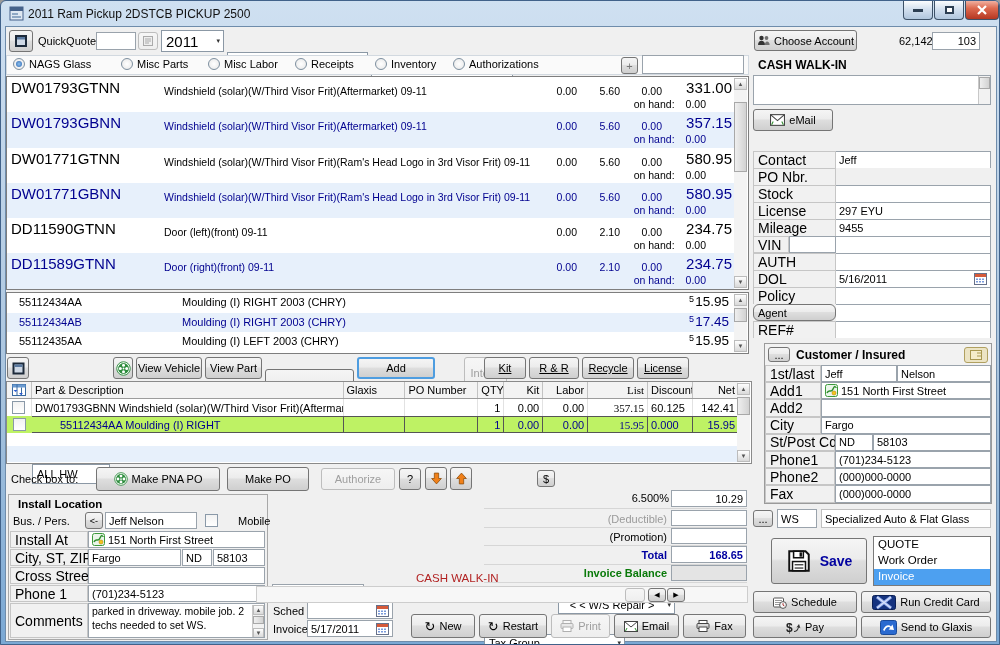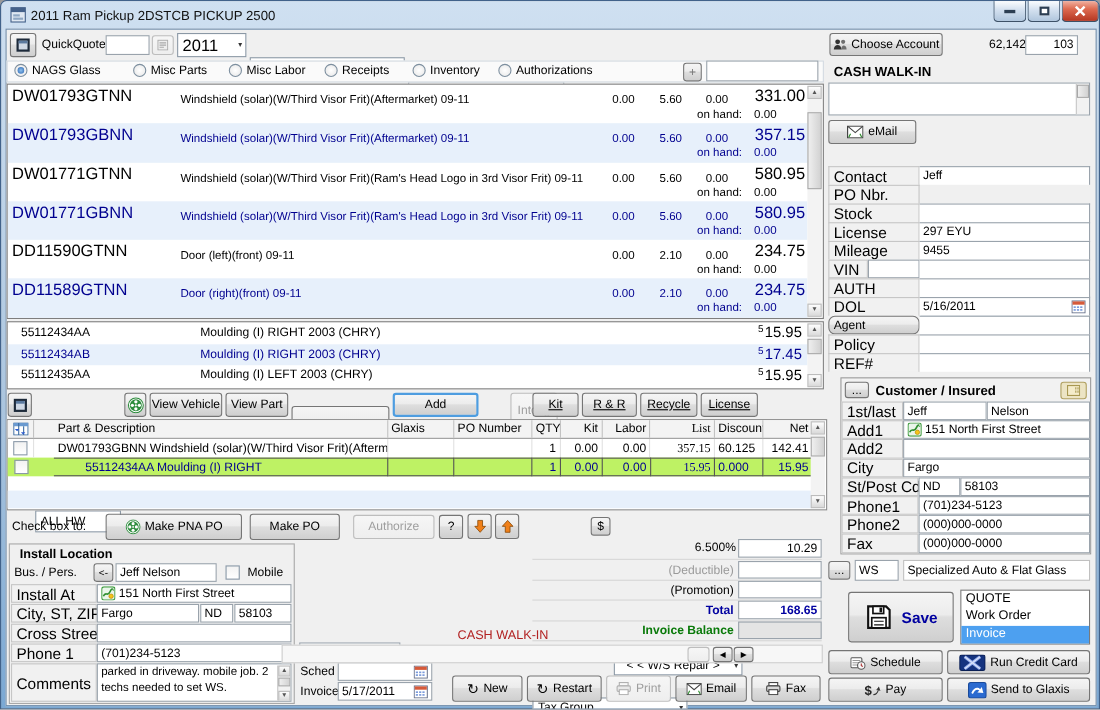--- a/index.html
+++ b/index.html
@@ -41,21 +41,21 @@
 .mqty{position:absolute;right:40px;top:1px;font-size:9px;}
 .mprice{position:absolute;right:5px;top:1px;font-size:13.5px;}
 .ghead{display:flex;height:17px;background:#f3f3f3;border-bottom:1px solid #9c9c9c;}
 .gh{border-right:1px solid #c2c2c2;padding:1px 3px;font-size:11px;display:flex;align-items:center;white-space:nowrap;overflow:hidden;}
 .rt{justify-content:flex-end !important;}
 .gdrow{display:flex;height:17px;}
 .gd{border-right:1px solid #e2e2e2;padding:1px 3px;font-size:11px;display:flex;align-items:center;white-space:nowrap;overflow:hidden;}
 .gdrow.sel{background:#bef264;color:#00008f;}
 .gdrow.sel .gd{border-right:1px solid #555;border-top:1px solid #555;border-bottom:1px solid #555;}
 .gdrow.sel .gd.nb{border:none;}
-.c0{width:25px;justify-content:center;}.c1{width:312px;margin-left:18px;}.c2{width:62px;}.c3{width:73px;}.c4{width:26px;}.c5{width:39px;}.c6{width:45px;}.c7{width:60px;font-family:Liberation Serif, serif;}.c8{width:45px;}.c9{width:45px;padding-left:13px;}
+.c0{width:25px;justify-content:center;}.c1{width:312px;}.c2{width:62px;}.c3{width:73px;}.c4{width:26px;}.c5{width:39px;}.c6{width:45px;}.c7{width:60px;font-family:Liberation Serif, serif;}.c8{width:45px;}.c9{width:45px;padding-left:13px;}
 .srow{display:flex;height:17px;}
 .sl{width:83px;flex:none;border-bottom:none;}
 .sv{flex:1;border-bottom:none;border-left:none;}
 .crow{display:flex;height:17.2px;}
 .navy{color:#0000a0;font-weight:bold;}
 .green{color:#0a7a0a;font-weight:bold;}
 .red{color:#b22222;}
 .gray{color:#9a9a9a;}
 .sep{background:#d6d6d6;height:1px;}
 .minisb{display:flex;flex-direction:column;width:12px;border-left:1px solid #c8c8c8;background:#f2f2f2;}
@@ -507,21 +507,21 @@
   <div class="abs" style="left:7px;top:493px;width:260px;height:146px;border:1px solid #a8a8a8;background:#f0f0f0"></div>
   <span class="abs" style="left:17px;top:497px;font-weight:bold;font-size:11.5px">Install Location</span>
   <span class="abs" style="left:12px;top:514px">Bus. / Pers.</span>
   <div class="btn abs" style="left:84px;top:511px;width:18px;height:17px;font-size:9px">
       <span>&lt;-</span>
     </div>
   <div class="fld abs" style="left:104px;top:511px;width:92px;height:17px">
       <span>Jeff Nelson</span>
     </div>
   <span class="cbx abs" style="left:204px;top:513px"></span>
-  <span class="abs" style="left:224px;top:514px">Mobile</span>
+  <span class="abs" style="left:237px;top:514px">Mobile</span>
   <div class="lc abs" style="left:9px;top:530px;width:78px;height:17px">
       <span>Install At</span>
     </div>
   <div class="fld abs" style="left:87px;top:530px;width:177px;height:17px;gap:3px">
       <svg width="13" height="13" viewBox="0 0 13 13">
         <rect x="0.5" y="0.5" width="12" height="12" rx="2" fill="#eaf5ea" stroke="#3c9a3c"></rect>
         <path d="M2 9 C4 4 6 10 8 5 S11 4 11 3" fill="none" stroke="#2f8f2f" stroke-width="1.5"></path>
         <circle cx="9" cy="9" r="2" fill="#f5c518" stroke="#b8860b" stroke-width="0.6"></circle>
       </svg>
       <span>151 North First Street</span>
@@ -734,30 +734,30 @@
               <rect x="5" y="5.5" width="2" height="1.5"></rect>
               <rect x="8" y="5.5" width="2" height="1.5"></rect>
               <rect x="2" y="8" width="2" height="1.5"></rect>
               <rect x="5" y="8" width="2" height="1.5"></rect>
               <rect x="8" y="8" width="2" height="1.5"></rect>
             </g>
           </svg>
         </div>
       </div>
     <div class="srow">
+        <div class="lc sl">
+          <span>Policy</span>
+        </div>
+        <div class="fld sv">
+          <span></span>
+        </div>
+      </div>
+    <div class="srow">
         <div class="btn" style="width:83px;height:17px;border-radius:6px;justify-content:flex-start;padding-left:4px">
           <span>Agent</span>
-        </div>
-        <div class="fld sv">
-          <span></span>
-        </div>
-      </div>
-    <div class="srow">
-        <div class="lc sl">
-          <span>Policy</span>
         </div>
         <div class="fld sv">
           <span></span>
         </div>
       </div>
     <div class="srow">
         <div class="lc sl">
           <span>REF#</span>
         </div>
         <div class="fld sv">

